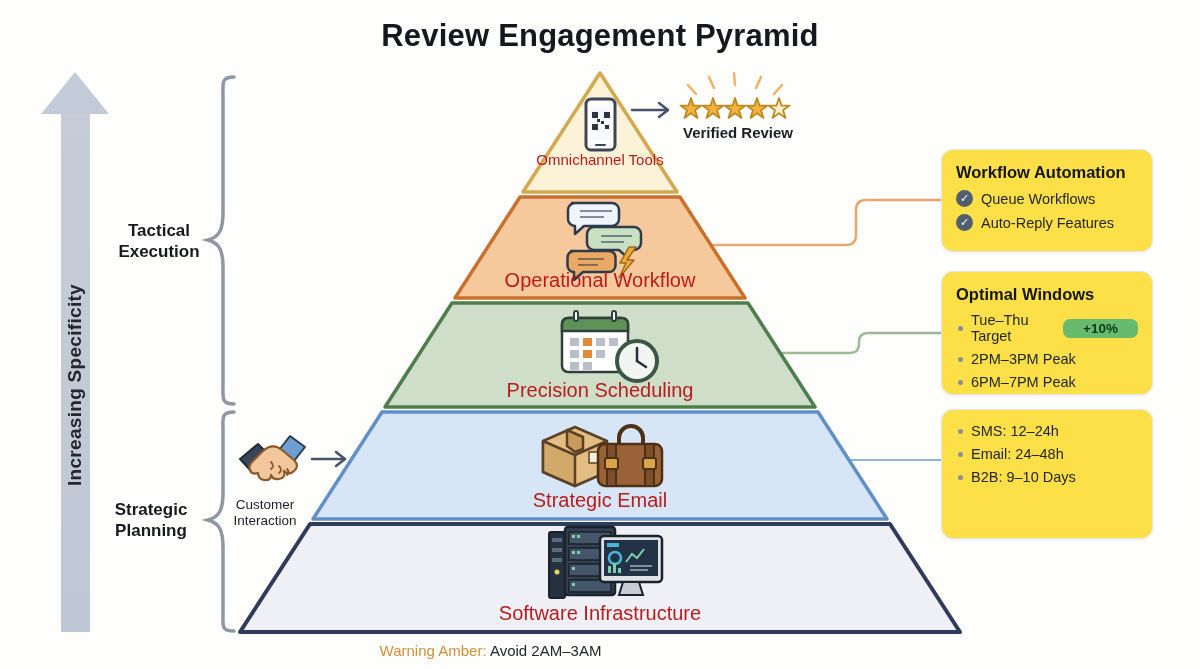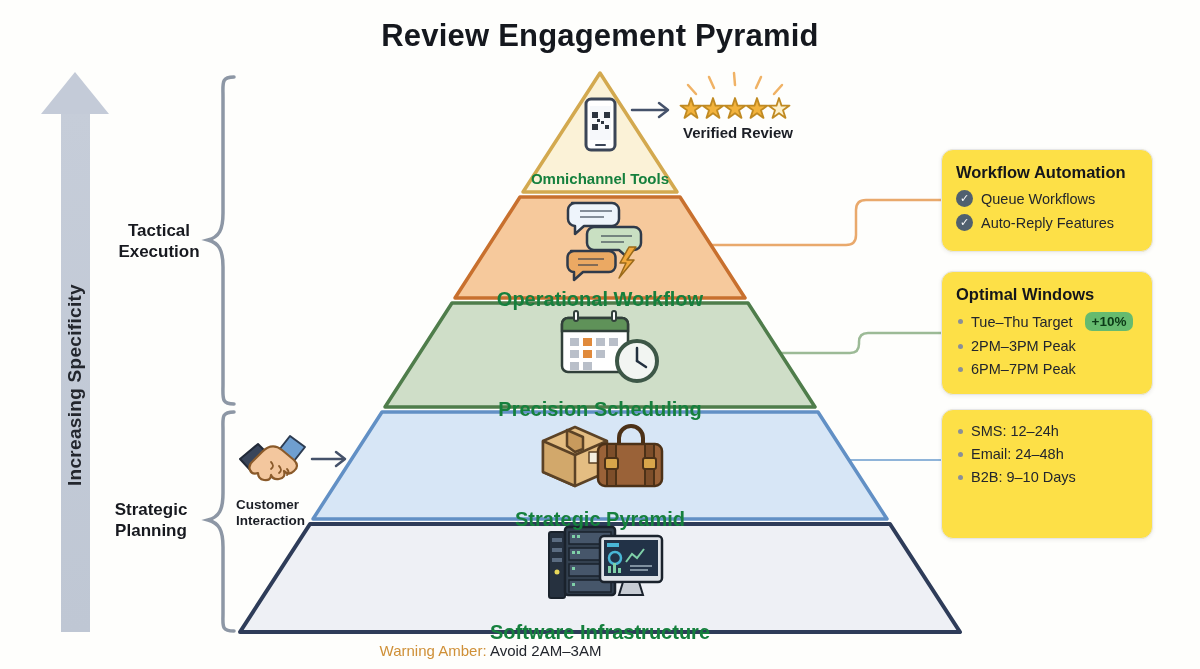--- a/index.html
+++ b/index.html
@@ -30,48 +30,48 @@
     writing-mode:vertical-rl;transform:rotate(180deg);
     font-size:19px;font-weight:bold;color:#23262d;letter-spacing:.3px;
   }
   .group-label{
     width:110px;text-align:center;font-weight:bold;font-size:17px;line-height:21px;color:#17191f;
   }
   #tactical-label{left:104px;top:220px;}
   #strategic-label{left:96px;top:499px;}
   
   .lvl-label{
-    text-align:center;font-weight:bold;color:#15803d;margin-top:19px;
+    text-align:center;font-weight:normal;color:#b91c1c;
   }
   #lvl1-label{left:530px;top:151px;width:140px;font-size:15px;line-height:18px;}
   #lvl2-label{left:450px;top:269px;width:300px;font-size:20px;}
   #lvl3-label{left:450px;top:379px;width:300px;font-size:20px;}
   #lvl4-label{left:450px;top:489px;width:300px;font-size:20px;}
   #lvl5-label{left:450px;top:602px;width:300px;font-size:20px;}
   #verified-label{left:668px;top:124px;width:140px;text-align:center;font-size:15px;font-weight:bold;}
-  #ci-label{left:236px;top:497px;width:100px;text-align:left;font-size:13.5px;font-weight:bold;line-height:16px;}
+  #ci-label{left:215px;top:497px;width:100px;text-align:center;font-size:13.5px;font-weight:normal;line-height:16px;}
   
   .callout{
     left:941px;width:212px;background:#fde047;border:1px solid #e6e6e6;
     border-radius:12px;box-shadow:0 1px 4px rgba(0,0,0,.07);
     padding:13px 14px 12px 14px;box-sizing:border-box;
   }
   #callout-workflow{top:149px;height:103px;}
   #callout-windows{top:271px;height:124px;}
   #callout-timing{top:409px;height:130px;}
   .callout-title{font-size:16.5px;font-weight:bold;color:#14161b;margin-bottom:8px;}
   .c-item{display:flex;align-items:center;gap:8px;font-size:14.5px;color:#23262d;margin-bottom:7px;}
   .check-ic{
     width:17px;height:17px;border-radius:50%;background:#50606f;color:#fff;
     font-size:11px;display:flex;align-items:center;justify-content:center;flex:0 0 17px;
   }
   .bullet-dot{width:5px;height:5px;border-radius:50%;background:#8a8f99;flex:0 0 5px;margin-left:2px;}
   .badge{
     background:#66bb6f;color:#0c3a17;font-weight:bold;font-size:13.5px;
-    padding:2px 7px;border-radius:7px;margin-left:4px;
+    padding:2px 20px;border-radius:7px;margin-left:4px;
   }
   #footer{
     top:642px;left:0;width:981px;text-align:center;font-size:15px;font-weight:400;
   }
   #footer .amber{color:#cf9038;}
   #footer .dark{color:#23262d;}
   svg{display:block;}
 </style>
 </head>
 <body>
@@ -240,21 +240,21 @@
 <div id="spec-arrow-shaft" class="abs"></div>
 <div id="spec-arrow-head" class="abs"></div>
 <div id="spec-label" class="abs">Increasing Specificity</div>
 
 <div id="tactical-label" class="abs group-label">Tactical Execution</div>
 <div id="strategic-label" class="abs group-label">Strategic Planning</div>
 
 <div id="lvl1-label" class="abs lvl-label">Omnichannel Tools</div>
 <div id="lvl2-label" class="abs lvl-label">Operational Workflow</div>
 <div id="lvl3-label" class="abs lvl-label">Precision Scheduling</div>
-<div id="lvl4-label" class="abs lvl-label">Strategic Pyramid</div>
+<div id="lvl4-label" class="abs lvl-label">Strategic Email</div>
 <div id="lvl5-label" class="abs lvl-label">Software Infrastructure</div>
 
 <div id="verified-label" class="abs">Verified Review</div>
 <div id="ci-label" class="abs">Customer Interaction</div>
 
 <div id="callout-workflow" class="abs callout">
   <div class="callout-title">Workflow Automation</div>
   <div class="c-item">
     <span class="check-ic">✓</span>
     <span>Queue Workflows</span>

